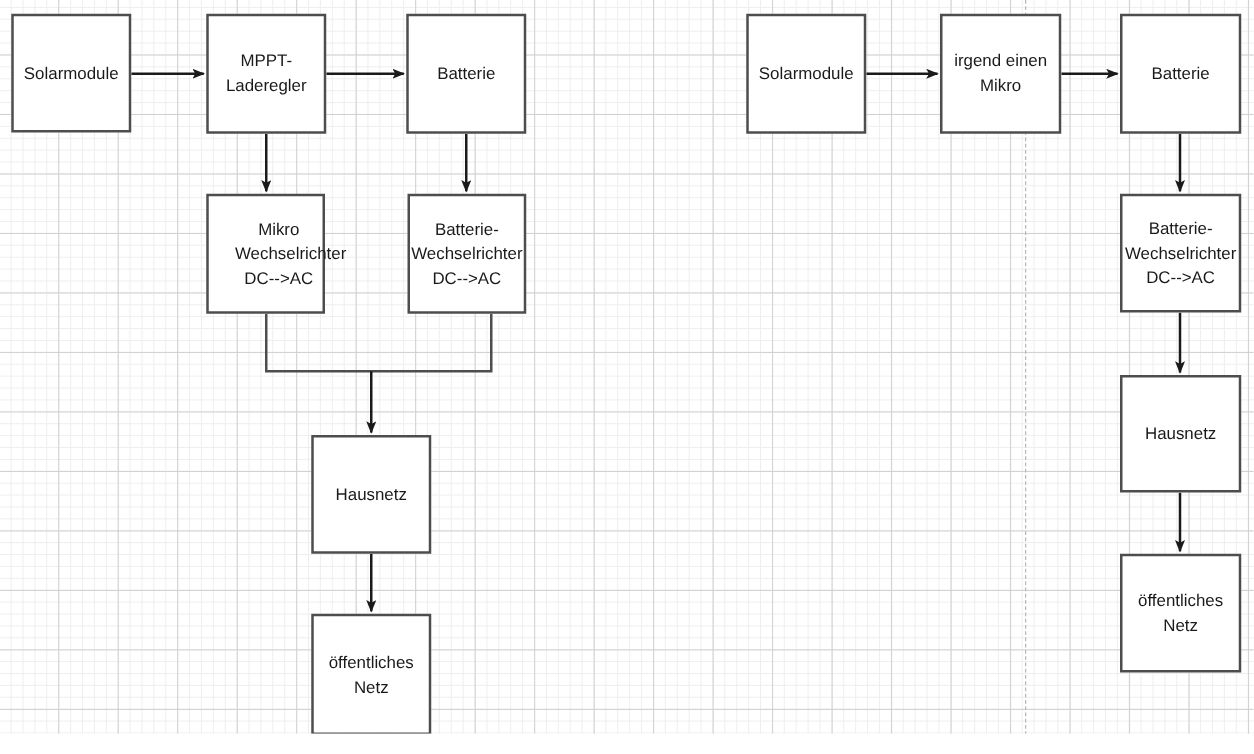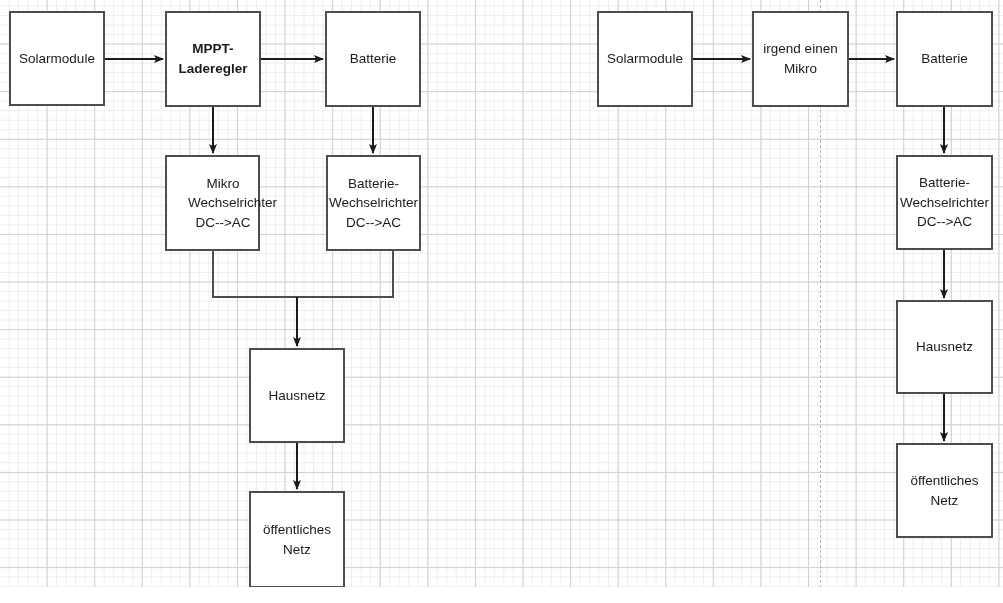--- a/index.html
+++ b/index.html
@@ -116,21 +116,21 @@
     </g>
     <g>
       <line x1="944" y1="394" x2="944" y2="441" stroke="#1a1a1a" stroke-width="2" marker-end="url(#arrowhead)"></line>
     </g>
   </svg>
 
   <div class="node" style="left:9px;top:11px;width:96px;height:95px;">
     <span class="label">Solarmodule</span>
   </div>
 
-  <div class="node" style="left:165px;top:11px;width:96px;height:96px;font-weight:bold;">
+  <div class="node" style="left:165px;top:11px;width:96px;height:96px;">
     <span class="label"><span>MPPT-</span><br><span>Laderegler</span></span>
   </div>
 
   <div class="node" style="left:325px;top:11px;width:96px;height:96px;">
     <span class="label">Batterie</span>
   </div>
 
   <div class="node" style="left:165px;top:155px;width:95px;height:96px;padding-left:21px;">
     <span class="label"><span>Mikro</span><br><span>Wechselrichter</span><br><span>DC--&gt;AC</span></span>
   </div>

